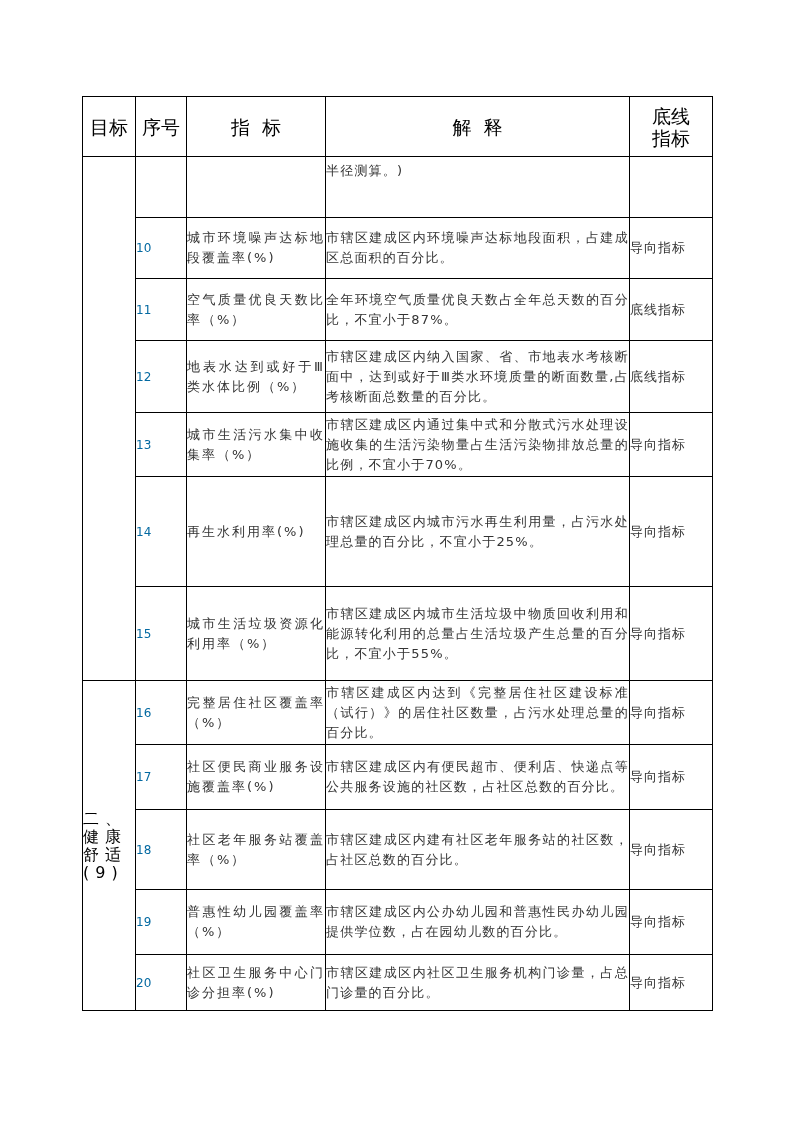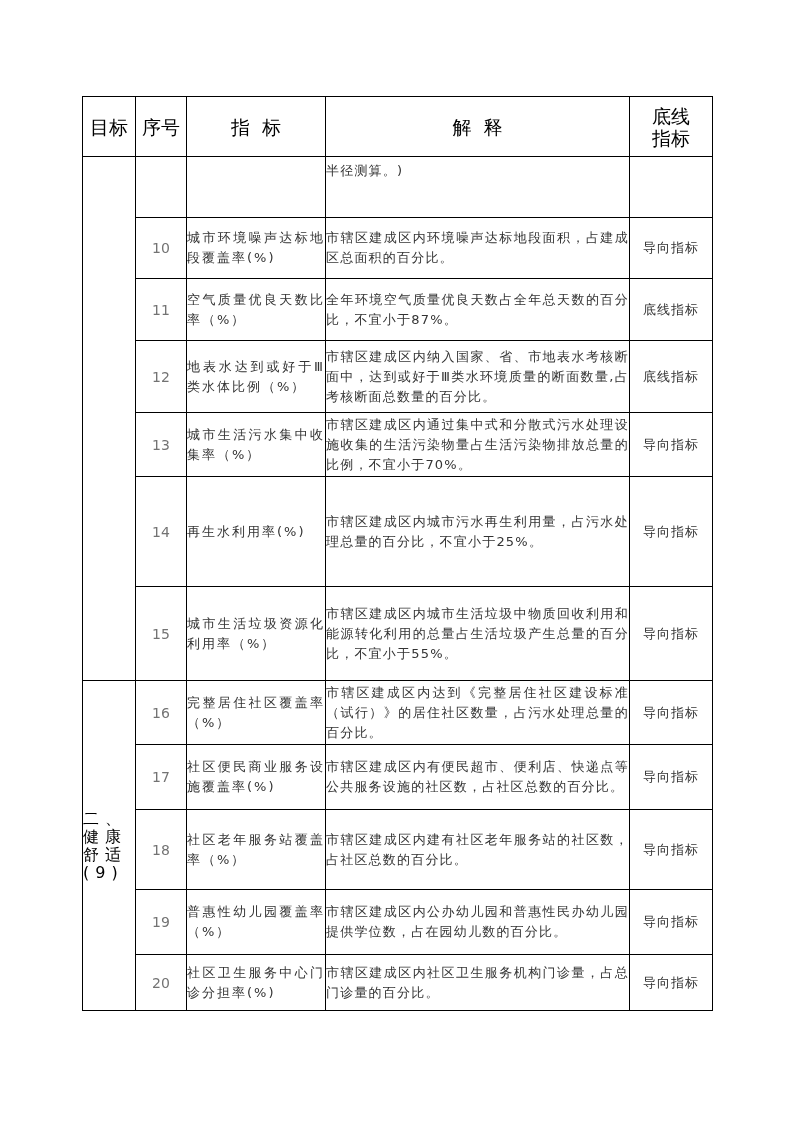--- a/index.html
+++ b/index.html
@@ -6,25 +6,25 @@
   body { width: 793px; height: 1122px; position: relative; overflow: hidden;
          font-family: "DejaVu Sans", "Liberation Sans", sans-serif; color: #222; }
   table.idx { position: absolute; left: 82px; top: 96px; border-collapse: collapse;
               table-layout: fixed; width: 630px; }
   table.idx td, table.idx th { border: 1px solid #000; padding: 0; vertical-align: middle; }
   col.c1 { width: 53px; } col.c2 { width: 51px; } col.c3 { width: 139px; }
   col.c4 { width: 304px; } col.c5 { width: 83px; }
   th { font-weight: normal; color: #000; font-size: 19px; line-height: 22px; text-align: center; }
   th.narrow { padding: 0 4px; letter-spacing: 0; }
   td { font-size: 13px; line-height: 20px; color: #333; }
-  td.num { text-align: center; font-size: 14px; color: #737373; }
+  td.num { font-size: 12px; color: #0369a1; }
   td.name { padding: 0 5px 0 9px; text-align: justify; text-align-last: left; letter-spacing: 2px; }
   td.desc { padding: 0 7px 0 8px; text-align: justify; letter-spacing: 1.2px; }
   td.desc.top { vertical-align: top; padding-top: 4px; }
-  td.type { text-align: center; letter-spacing: 1px; }
+  td.type { text-align: left; letter-spacing: 1px; }
   td.group { vertical-align: middle; text-align: left; padding: 0 2px 0 4px; color: #000;
              font-size: 16px; line-height: 18px; letter-spacing: 6px; word-break: break-all; }
   .h-head { height: 60px; padding-left: 24px; }
 </style>
 </head>
 <body>
 
 <table class="idx">
   <colgroup>
       <col class="c1">

